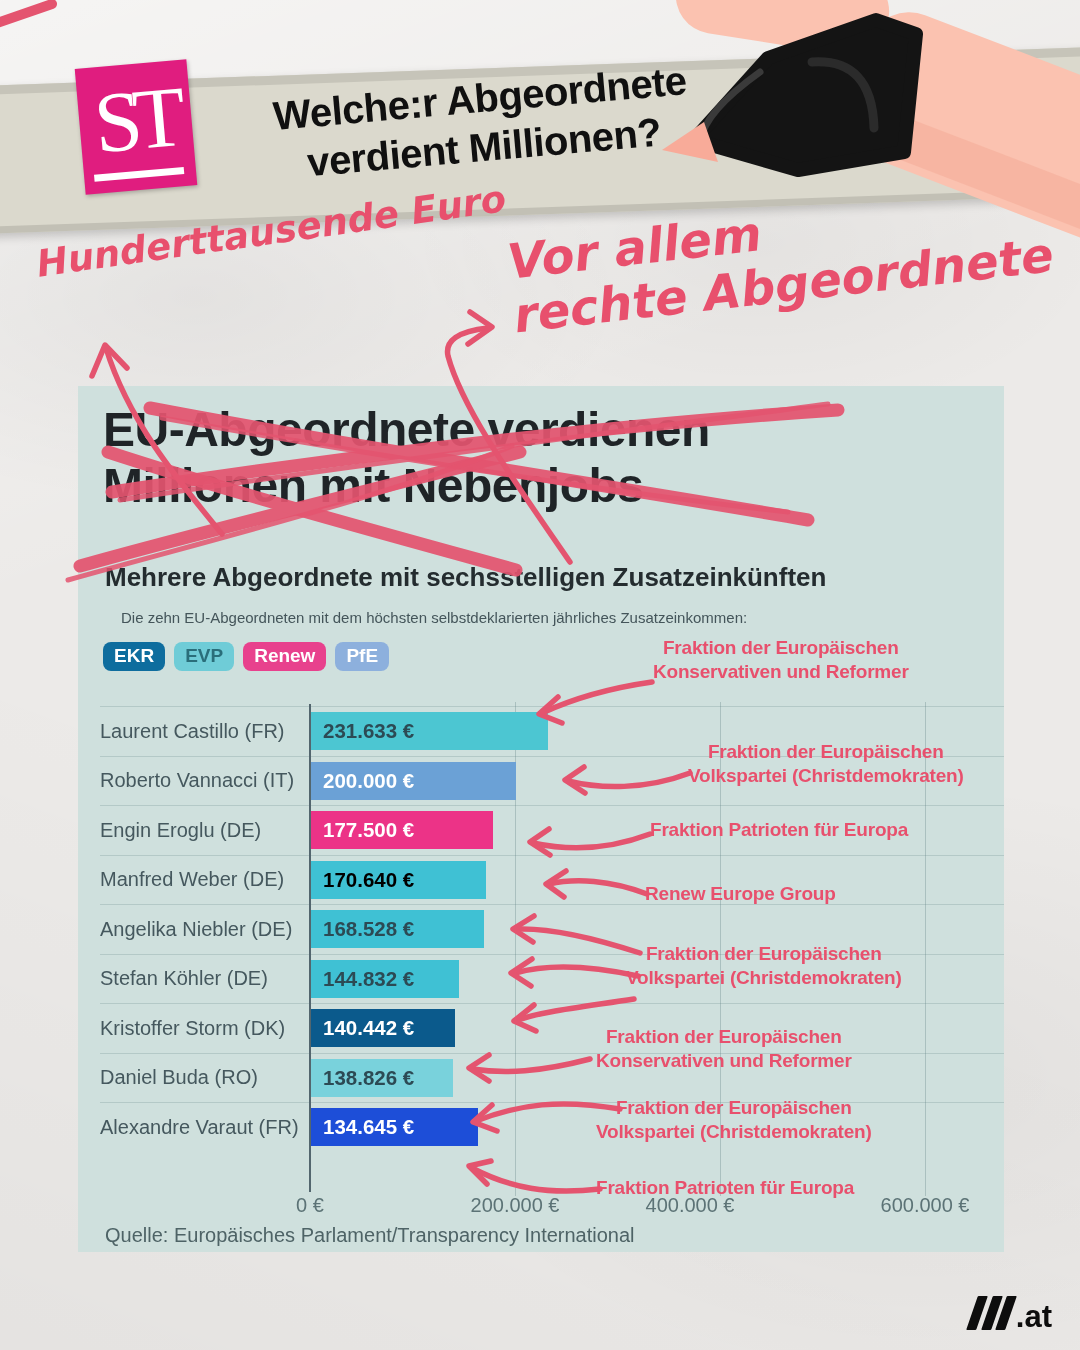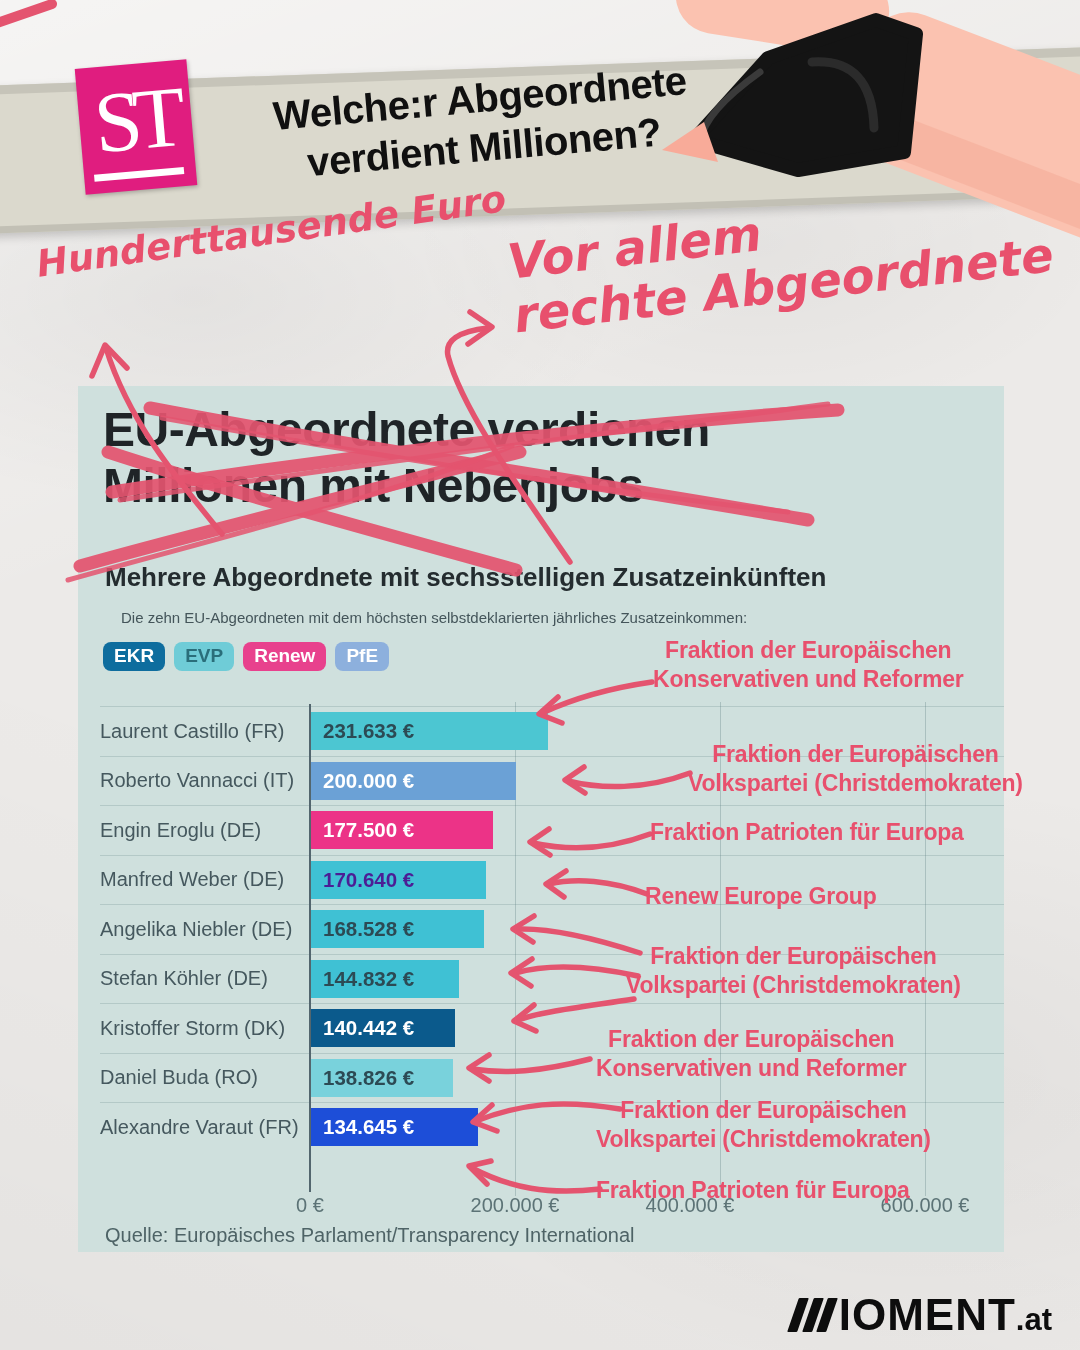--- a/index.html
+++ b/index.html
@@ -49,21 +49,21 @@
   .row{display:flex;align-items:center;height:48.5px;border-top:1px solid rgba(100,130,135,.25);}
   .rlabel{width:210px;flex:0 0 210px;font-size:20px;color:#45585e;}
   .rarea{position:relative;flex:1;height:100%;}
   .rbar{position:absolute;left:1px;top:5px;height:38px;}
   .rval{position:absolute;left:12px;top:7px;font-size:20.5px;font-weight:700;white-space:nowrap;}
   .x-axis{position:absolute;left:0;top:808px;width:100%;height:30px;}
   .tick{position:absolute;transform:translateX(-50%);font-size:20px;color:#5c7376;white-space:nowrap;}
   .source{position:absolute;left:27px;top:838px;font-size:20px;color:#4e6366;}
   
   .fractions{position:absolute;inset:0;z-index:5;pointer-events:none;}
-  .fraction{position:absolute;color:#e8506d;font-size:23px;font-weight:700;line-height:1.28;
+  .fraction{position:absolute;color:#e8506d;font-size:19px;font-weight:700;line-height:1.28;
     white-space:pre-line;text-align:center;letter-spacing:-0.2px;}
   .overlay{position:absolute;left:0;top:0;z-index:4;pointer-events:none;}
   
   .moment{position:absolute;right:28px;top:1290px;z-index:3;display:flex;align-items:center;color:#0d0d0d;}
   .moment .slash{display:inline-block;width:10px;height:34px;background:#0d0d0d;
     transform:skewX(-19deg);margin-right:4.5px;border-radius:1px;}
   .moment .brand{font-size:44px;font-weight:800;letter-spacing:1px;margin-left:2px;}
   .moment .tld{font-size:31px;font-weight:700;margin-top:9px;}
 </style>
 </head>
@@ -130,21 +130,21 @@
           <div class="rarea">
             <div class="rbar" style="width: 181.938px; background: rgb(236, 51, 135);">
               <span class="rval" style="color: rgb(255, 255, 255);">177.500 €</span>
             </div>
           </div>
         </div>
         <div class="row">
           <div class="rlabel">Manfred Weber (DE)</div>
           <div class="rarea">
             <div class="rbar" style="width: 174.906px; background: rgb(63, 193, 212);">
-              <span class="rval" style="color: #4c1d95;">170.640 €</span>
+              <span class="rval" style="color: #000000;">170.640 €</span>
             </div>
           </div>
         </div>
         <div class="row">
           <div class="rlabel">Angelika Niebler (DE)</div>
           <div class="rarea">
             <div class="rbar" style="width: 172.741px; background: rgb(63, 193, 212);">
               <span class="rval" style="color: rgb(44, 74, 84);">168.528 €</span>
             </div>
           </div>
@@ -279,17 +279,16 @@
         <path d="M 600,1189 C 548,1195 510,1188 472,1168"></path>
           <path d="M 491,1161 L 469,1166 L 487,1184"></path>
       </g>
     </g>
   </svg>
 
   <div class="moment">
     <span class="slash"></span>
     <span class="slash"></span>
     <span class="slash"></span>
-    <span class="brand">IOMENT</span>
     <span class="tld">.at</span>
   </div>
 
 </div>
 
 </body></html>

